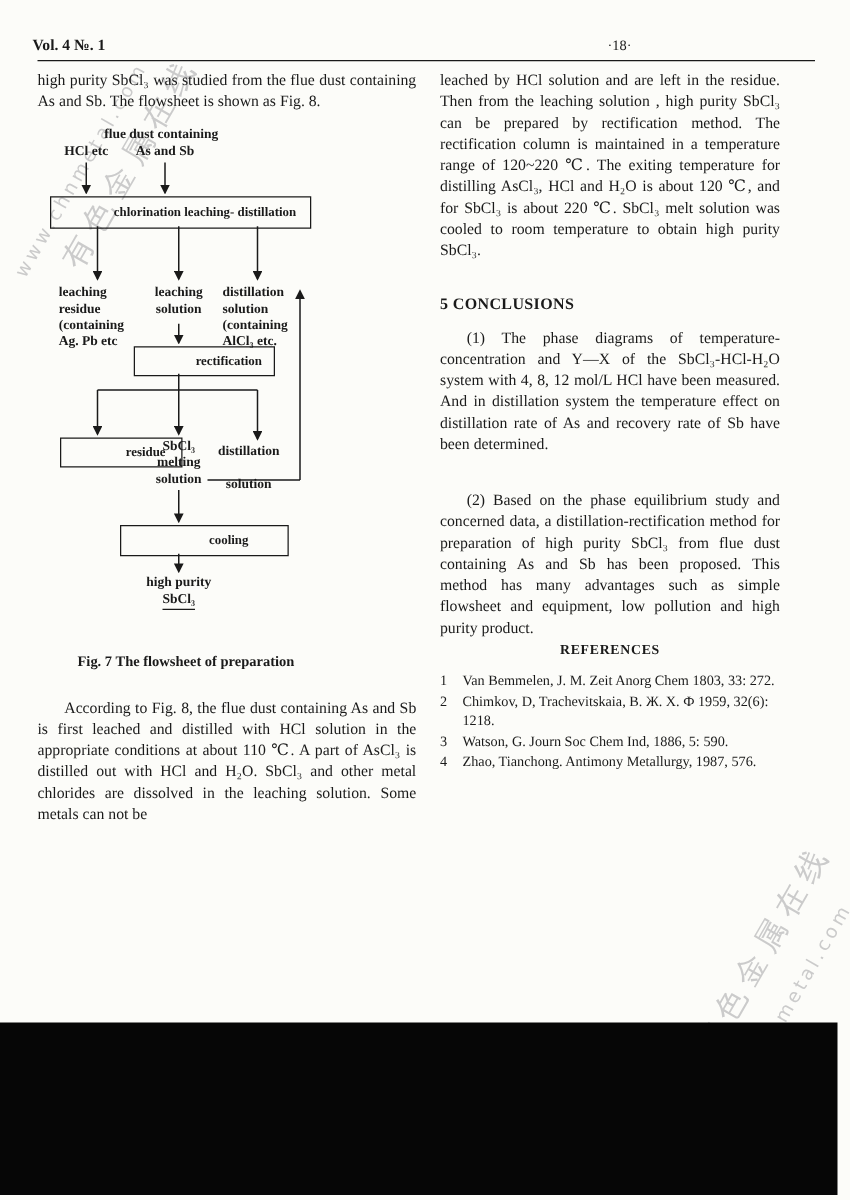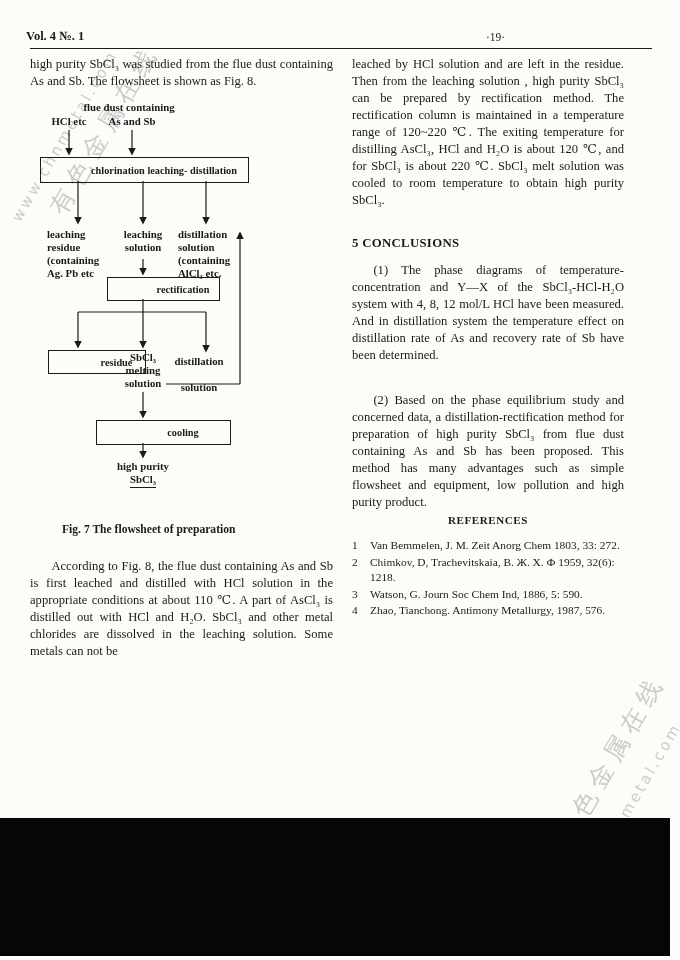--- a/index.html
+++ b/index.html
@@ -52,21 +52,21 @@
 <body>
 
 <div class="page">
 
   <div class="wm wm-cn" style="left:42px;  top:204px; transform:rotate(-60deg);">有色金属在线</div>
   <div class="wm wm-url" style="left:8px;   top:216px; transform:rotate(-60deg);">www.chnmetal.com</div>
   <div class="wm wm-cn" style="left:548px; top:834px; transform:rotate(-60deg);">有色金属在线</div>
   <div class="wm wm-url" style="left:616px; top:812px; transform:rotate(-60deg);">metal.com</div>
 
   <div class="hdr-vol">Vol. 4   №. 1</div>
-  <div class="hdr-page">·19·</div>
+  <div class="hdr-page">·18·</div>
   <div class="hdr-rule"></div>
 
   <div class="par" style="left:30px; top:56px; width:303px;">high purity SbCl₃ was studied from the flue dust containing As and Sb. The flowsheet is shown as Fig. 8.</div>
 
   <div class="flowchart">
     <svg width="310" height="395" viewBox="0 0 310 395">
       <defs>
         <marker id="arrow" viewBox="0 0 10 10" refX="8" refY="5" markerWidth="6.5" markerHeight="6.5" orient="auto">
           <path d="M0,0 L10,5 L0,10 z" fill="#1a1a1a"></path>
         </marker>

